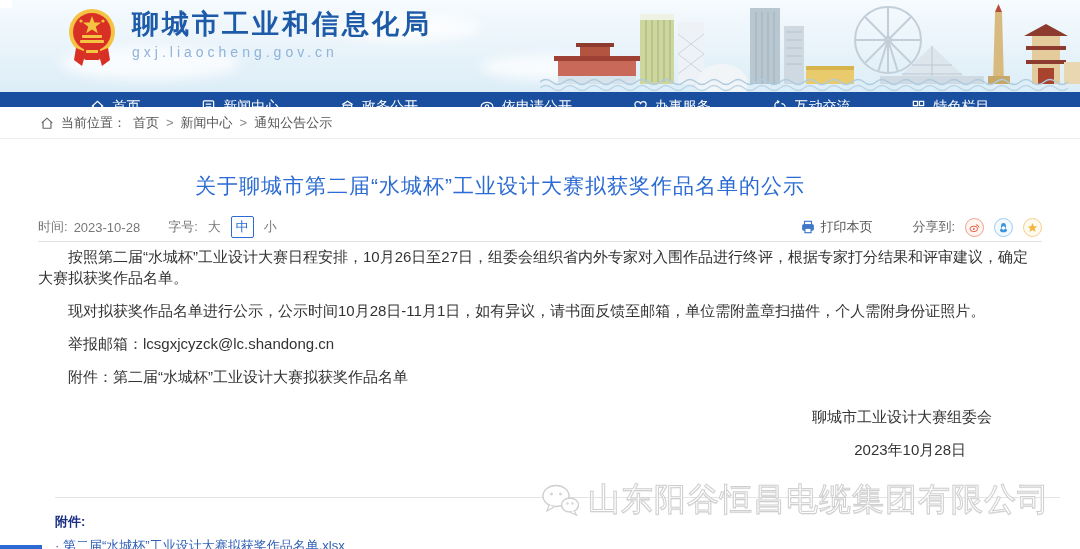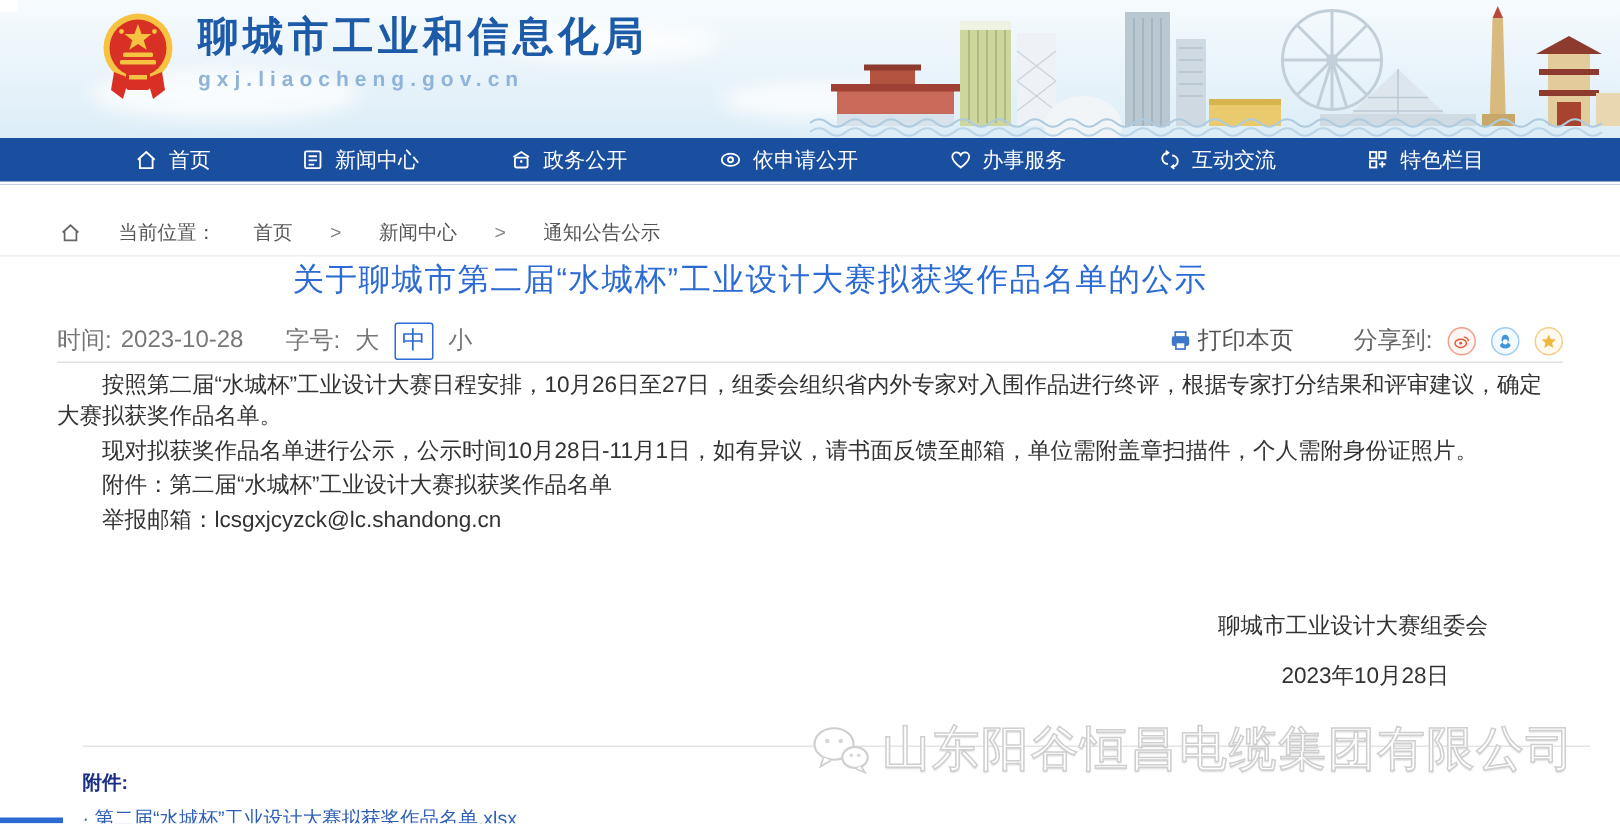--- a/index.html
+++ b/index.html
@@ -19,72 +19,72 @@
     position:absolute; background:rgba(255,255,255,.75); border-radius:50%;
     filter:blur(6px);
   }
   .corner-notch { position:absolute; top:0; left:0; width:12px; height:8px; background:#fff; z-index:5; }
   .brand { position:absolute; left:66px; top:8px; display:flex; gap:14px; z-index:3; }
   .emblem { width:52px; height:58px; }
   .brand-text .site-name {
     font-size:27px; font-weight:bold; color:#1d5ba8; letter-spacing:3px; line-height:1.2;
   }
   .brand-text .site-url {
-    font-size:14px; color:#8fb3d9; letter-spacing:4px; margin-top:4px;font-weight:bold;
+    font-size:14px; color:#8fb3d9; letter-spacing:4px; margin-top:4px;
   }
   .skyline { position:absolute; right:0; bottom:0; z-index:1; }
 
   
   .nav {
     position:absolute; top:92px; left:0; width:1080px; height:31px;
     background:#1a4e9e; display:flex; align-items:center;
     justify-content:space-around; padding:0 60px; border-bottom:2px solid #fff;
   }
   .nav-item {
     display:flex; align-items:center; gap:7px; color:#fff; font-size:14px;
     text-decoration:none; cursor:pointer; white-space:nowrap;
   }
   .nav-item svg { display:block; }
 
   
   .breadcrumb {
-    position:absolute; top:139px; left:0; width:1080px; height:32px;
-    display:flex; align-items:center; gap:25px; padding:0 40px;
+    position:absolute; top:107px; left:0; width:1080px; height:32px;
+    display:flex; align-items:center; gap:7px; padding:0 40px;
     font-size:13px; color:#555; border-bottom:1px solid #ececec; background:#fff;
   }
   .breadcrumb a { color:#555; text-decoration:none; cursor:pointer; }
   .crumb-sep { color:#888; }
 
   
   .article-title {
     position:absolute; top:172px; left:0; width:1000px; text-align:center;
     font-size:21px; color:#2b6bd3; font-weight:500; letter-spacing:1px;
   }
   .meta-row {
     position:absolute; top:213px; left:38px; width:1004px; height:29px;
-    display:flex; align-items:center; font-size:16px; color:#777;
+    display:flex; align-items:center; font-size:13px; color:#777;
     border-bottom:1px solid #e0e0e0;
   }
   .meta-left { display:flex; align-items:center; gap:6px; }
   .meta-time { margin-right:22px; }
   .size-opt { padding:1px 4px; cursor:pointer; color:#777; }
   .size-opt.active { color:#2b6bd3; border:1px solid #2b6bd3; border-radius:2px; }
   .meta-right { margin-left:auto; display:flex; align-items:center; gap:10px; }
   .print-btn { display:flex; align-items:center; gap:5px; color:#555; cursor:pointer; margin-right:30px; }
   .share-label { color:#666; }
   .share-icon { width:19px; height:19px; border-radius:50%; display:inline-flex;
     align-items:center; justify-content:center; cursor:pointer; font-size:11px; }
   .share-weibo { border:1px solid #f0a08c; color:#e05a3a; background:#fff6f3; }
   .share-qq    { border:1px solid #9ccdf0; color:#3f95d8; background:#f2f9ff; }
   .share-qzone { border:1px solid #f5ce8e; color:#f0b63e; background:#fffaf0; }
 
   .body-text { position:absolute; top:246px; left:38px; width:1004px;
     font-size:15px; color:#333; line-height:21px; }
   .body-text p { text-indent:2em; margin-bottom:1px; }
-  .body-text p.gap { margin-top:2px; }
+  .body-text p.gap { margin-top:12px; }
   .sig-org  { position:absolute; top:408px; left:0; width:992px; text-align:right;
     font-size:15px; color:#333; }
   .sig-date { position:absolute; top:441px; left:0; width:966px; text-align:right;
     font-size:15px; color:#333; }
 
   
   .rule-line { position:absolute; top:497px; left:55px; width:1005px; height:1px;
     background:#e4e4e4; }
   .watermark {
     position:absolute; top:478px; right:30px; display:flex; align-items:center; gap:8px;
@@ -328,22 +328,22 @@
         <svg width="11" height="11" viewBox="0 0 16 16">
           <polygon points="8,1.5 10,6 15,6.4 11.2,9.6 12.4,14.5 8,11.8 3.6,14.5 4.8,9.6 1,6.4 6,6" fill="#f0b63e"></polygon>
         </svg>
       </span>
     </div>
   </div>
 
   <div class="body-text">
     <p>按照第二届“水城杯”工业设计大赛日程安排，10月26日至27日，组委会组织省内外专家对入围作品进行终评，根据专家打分结果和评审建议，确定大赛拟获奖作品名单。</p>
     <p class="gap">现对拟获奖作品名单进行公示，公示时间10月28日-11月1日，如有异议，请书面反馈至邮箱，单位需附盖章扫描件，个人需附身份证照片。</p>
+    <p class="gap">举报邮箱：lcsgxjcyzck@lc.shandong.cn</p>
     <p class="gap">附件：第二届“水城杯”工业设计大赛拟获奖作品名单</p>
-    <p class="gap">举报邮箱：lcsgxjcyzck@lc.shandong.cn</p>
   </div>
 
   <div class="sig-org">聊城市工业设计大赛组委会</div>
   <div class="sig-date">2023年10月28日</div>
 
   <div class="rule-line"></div>
 
   <div class="watermark">
     <svg width="40" height="34" viewBox="0 0 40 34">
       <ellipse cx="16" cy="13" rx="13" ry="10.5" fill="#fff" stroke="#cfcfcf" stroke-width="1.4"></ellipse>

